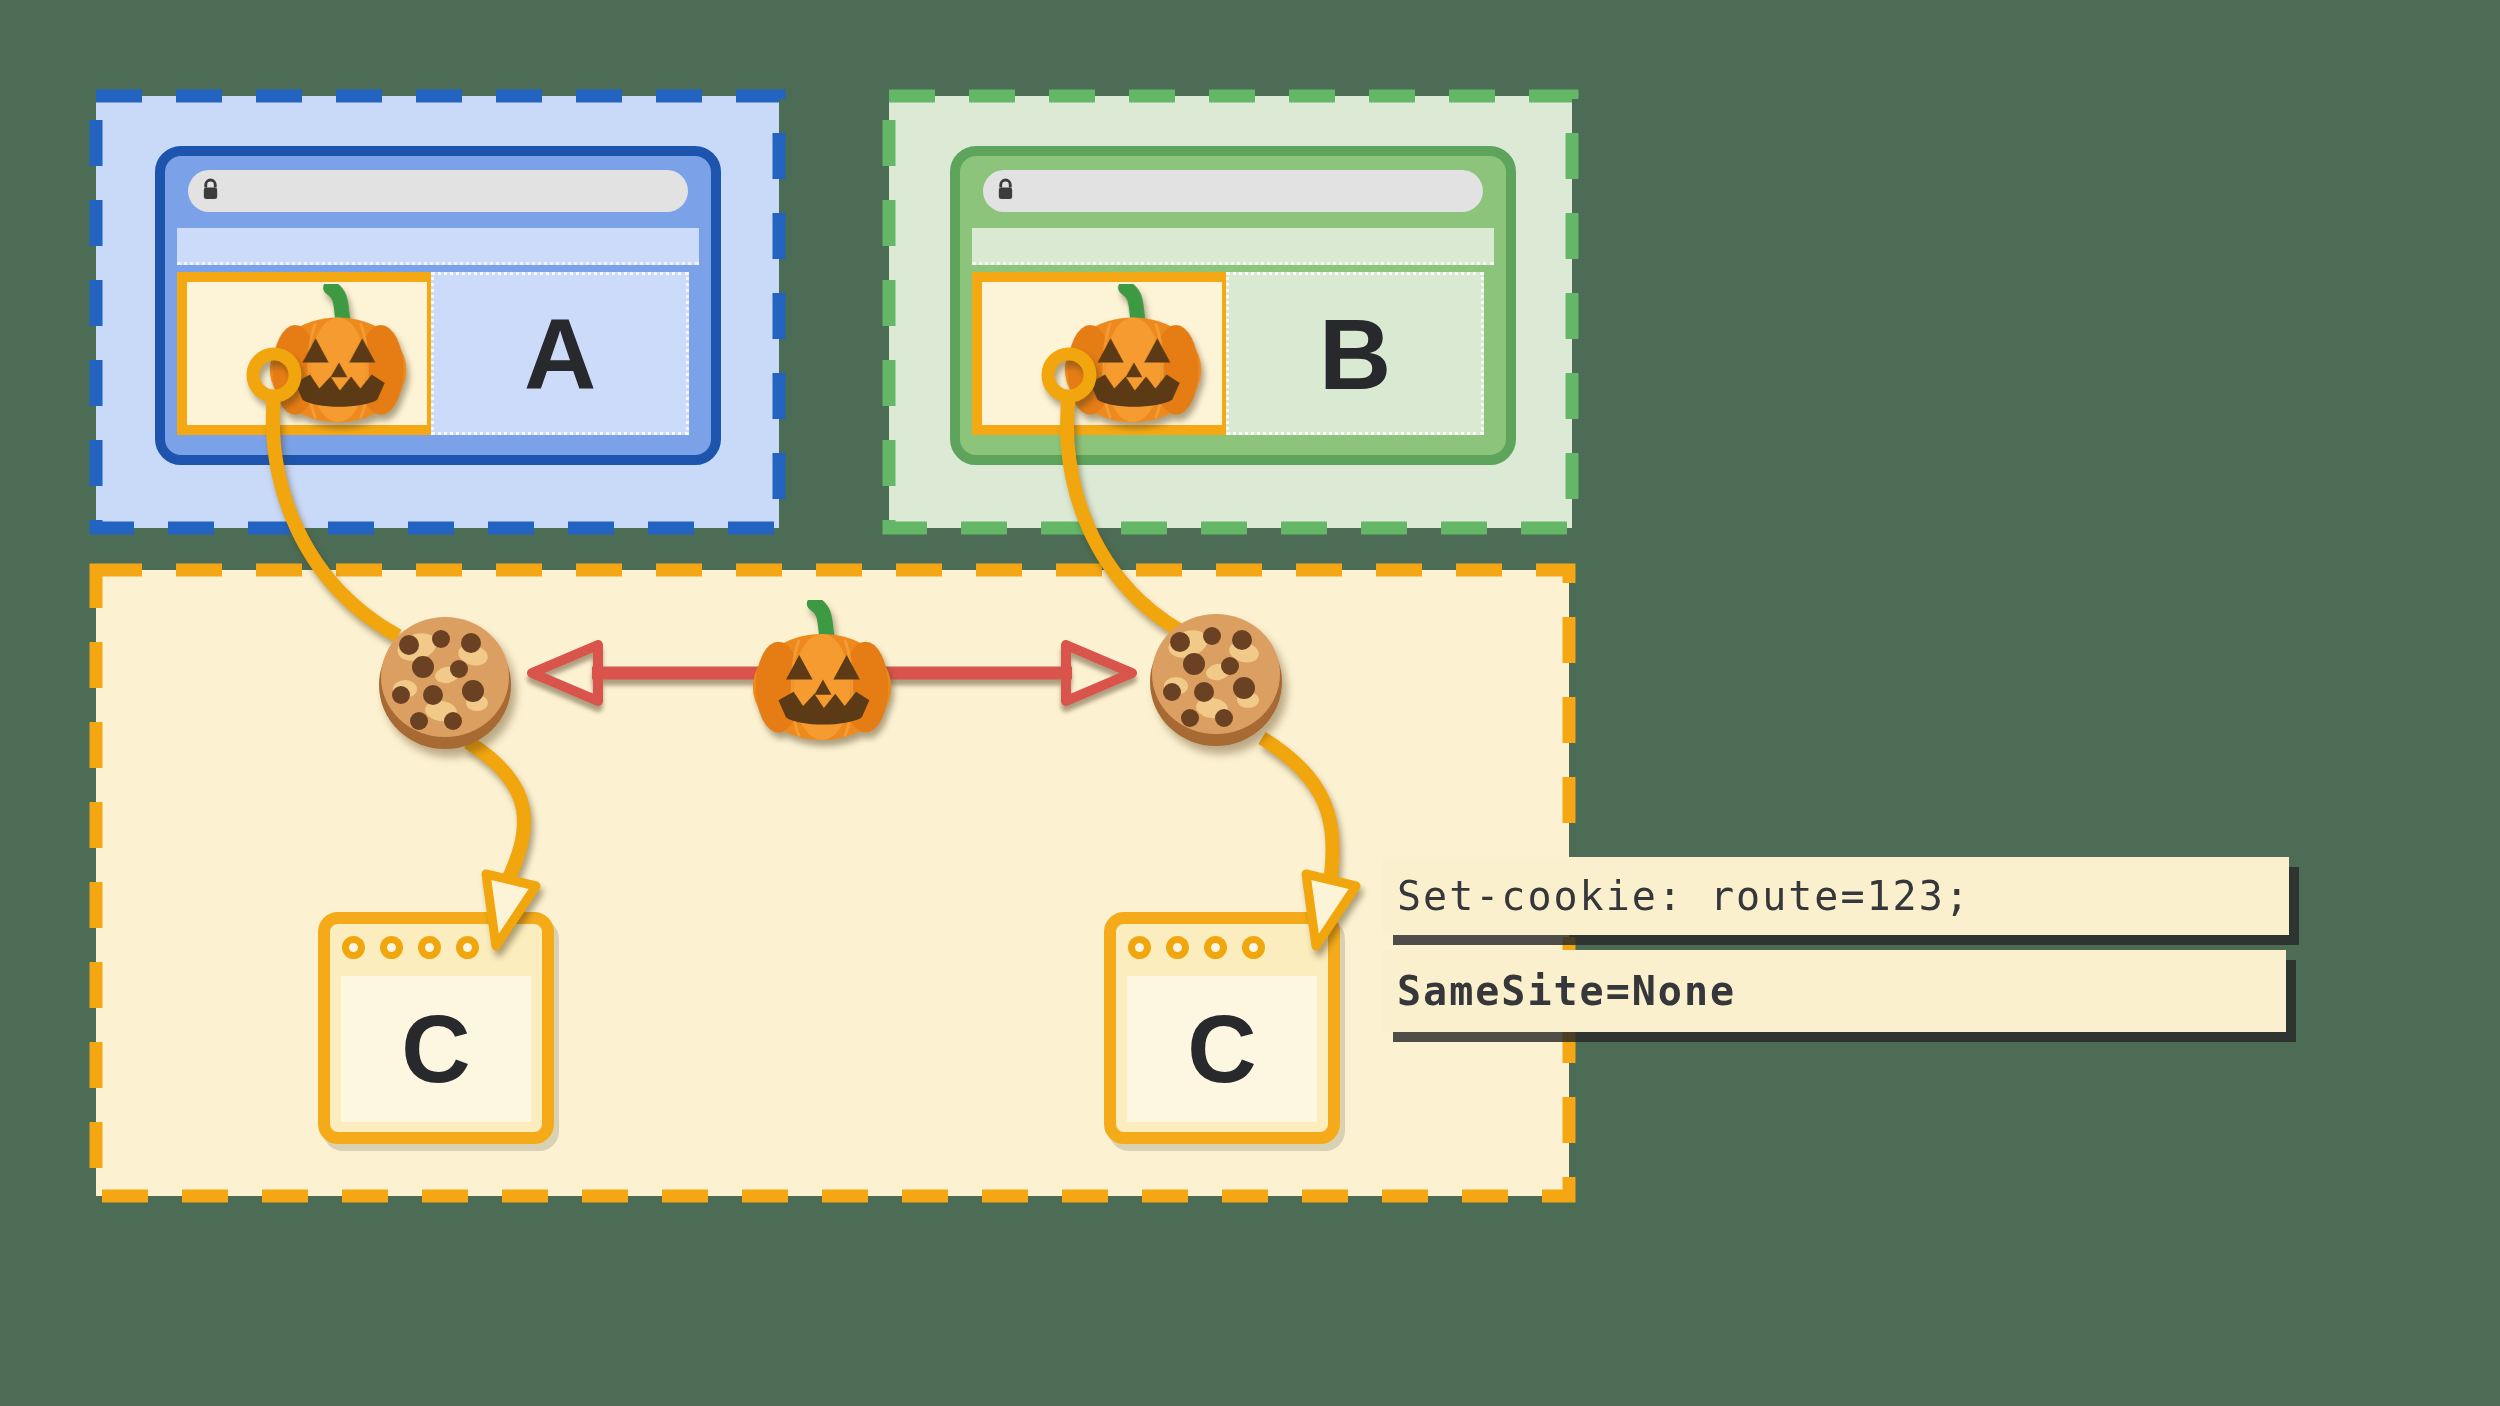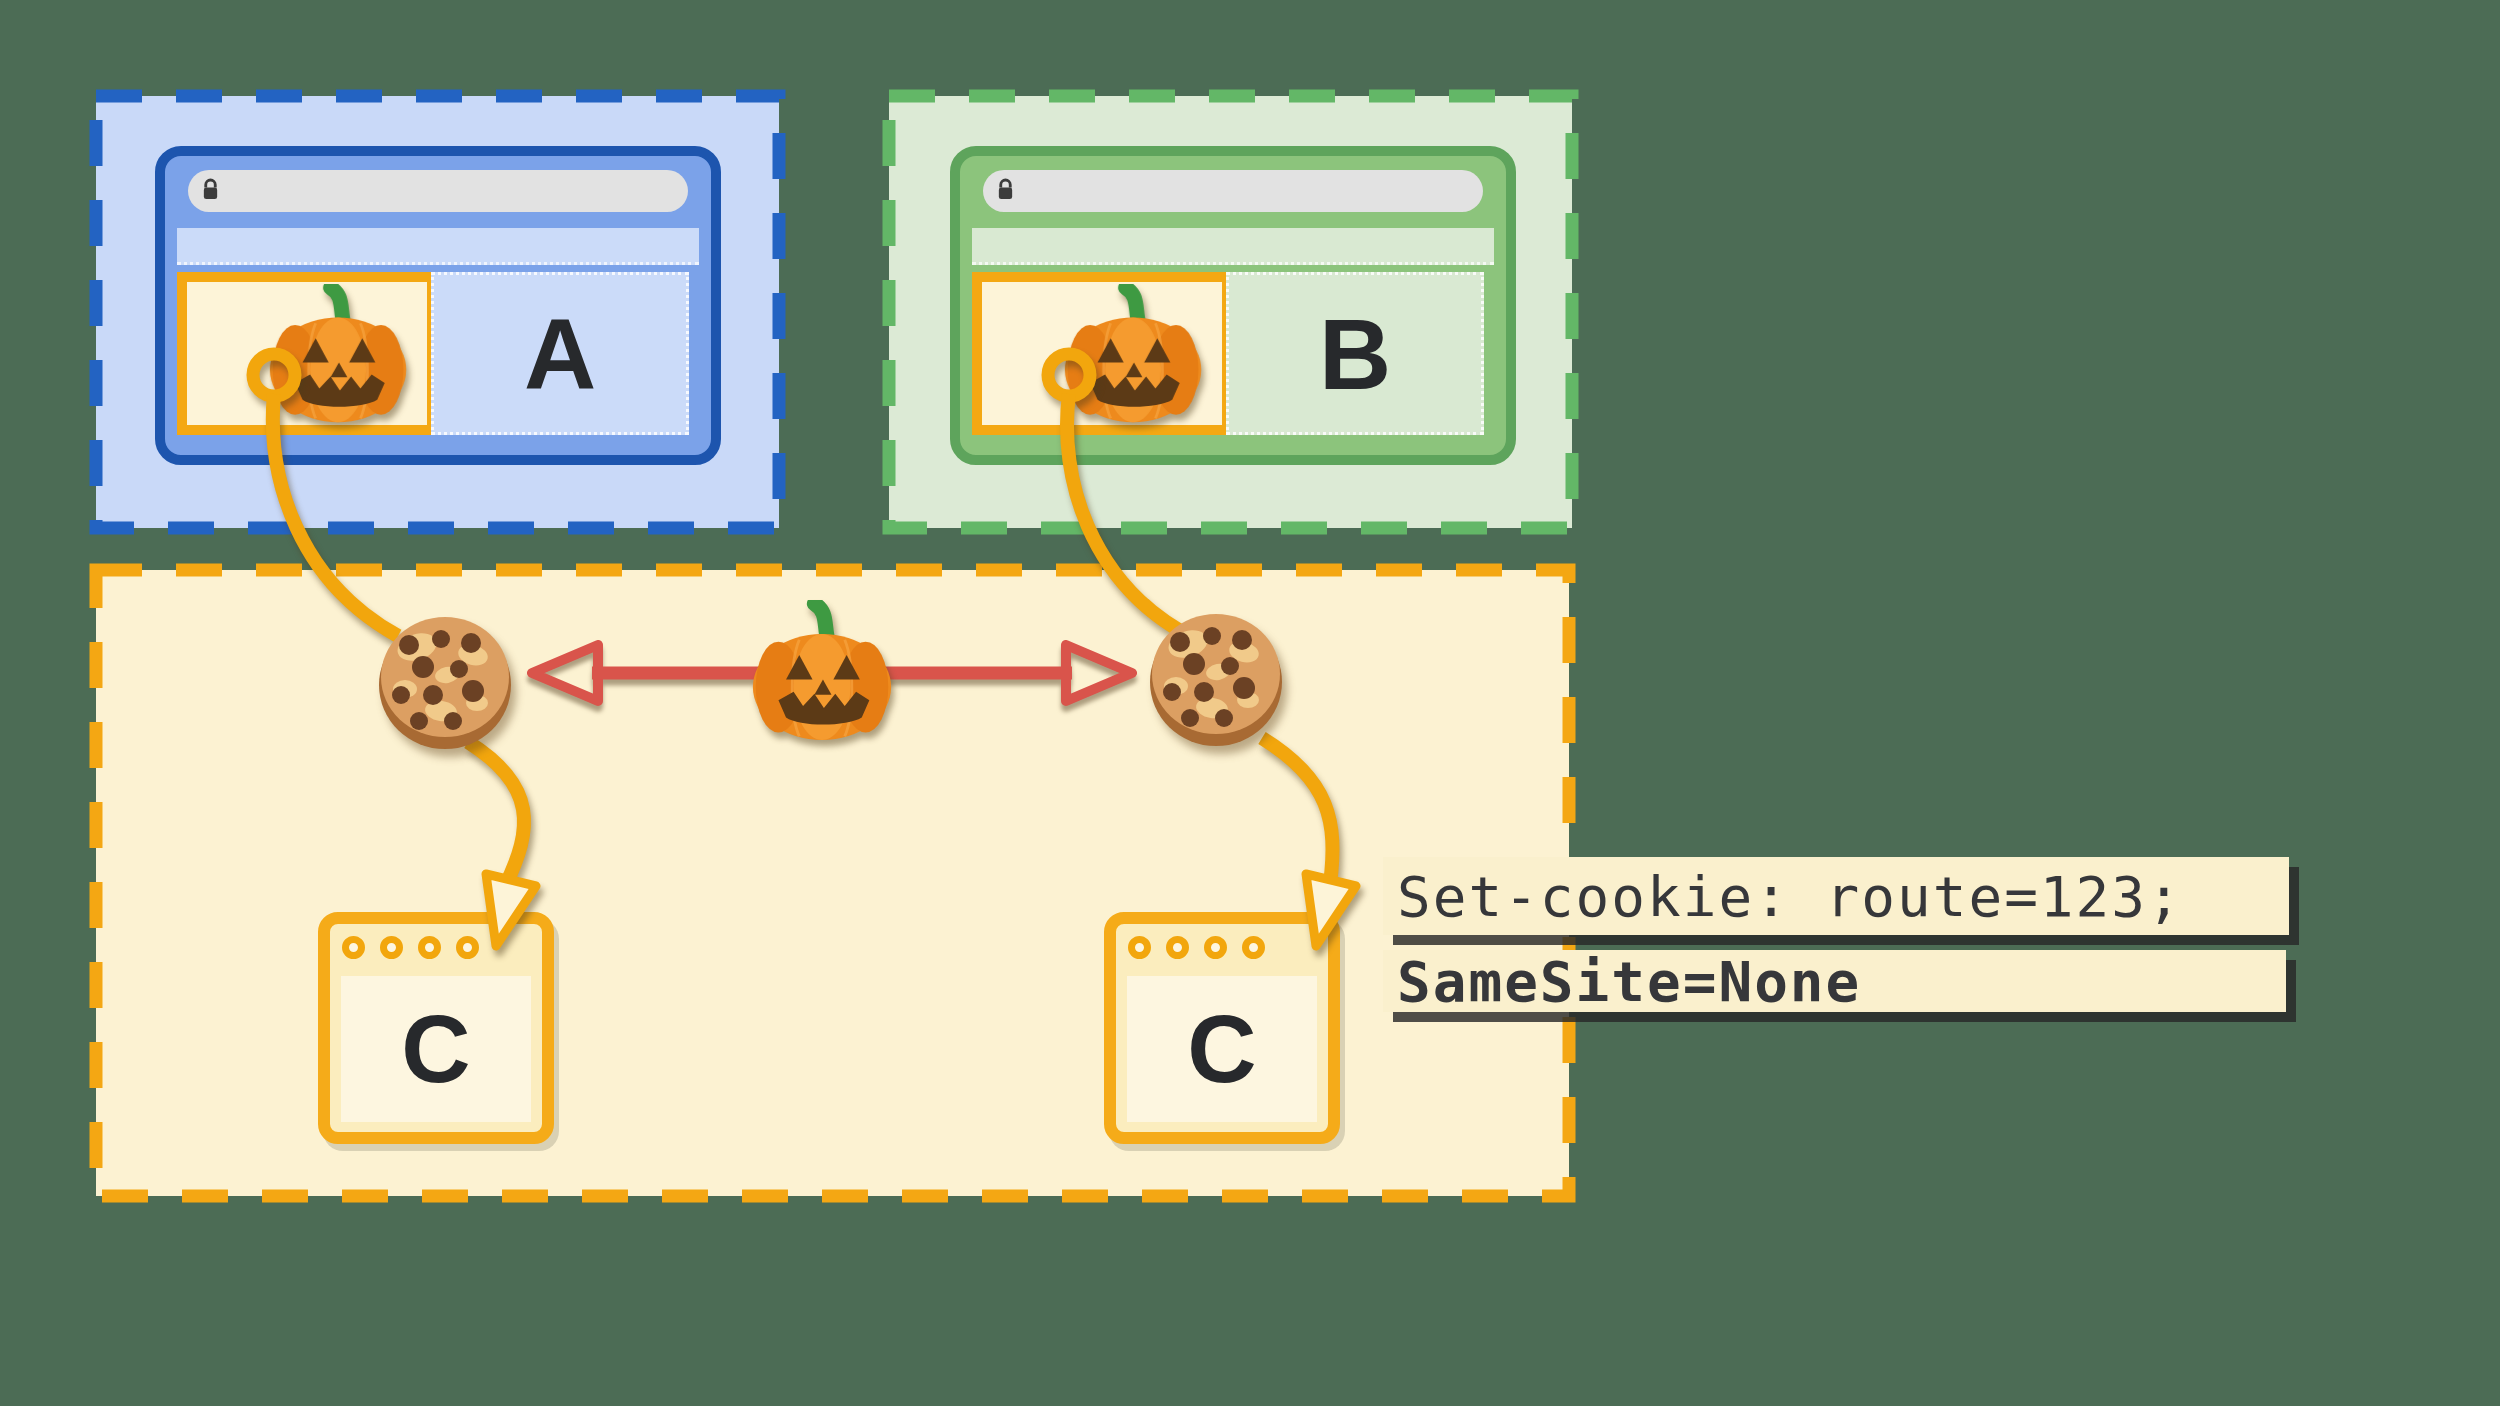--- a/index.html
+++ b/index.html
@@ -33,25 +33,25 @@
         box-shadow:5px 7px 0 rgba(60,60,45,0.18);}
   #cwin-left{left:318px;}
   #cwin-right{left:1104px;}
   .cwin .dots{position:absolute;left:12px;top:12px;display:flex;gap:15px;}
   .cwin .dot{width:9px;height:9px;border:7px solid #f2a60d;border-radius:50%;background:#fdf6e0;}
   .cwin .page{position:absolute;left:11px;top:52px;width:190px;height:146px;background:#fdf6e0;
               display:flex;align-items:center;justify-content:center;}
   .cwin .letter{font-size:96px;}
 
   .code{position:absolute;z-index:10;background:#faf0cd;color:#36373a;
-        font-family:"DejaVu Sans Mono",monospace;font-size:56px;letter-spacing:2px;
+        font-family:"DejaVu Sans Mono",monospace;font-size:40px;letter-spacing:2px;
         white-space:nowrap;box-shadow:10px 10px 0 rgba(40,40,40,0.82);
         display:flex;align-items:center;padding-left:14px;box-sizing:border-box;}
   #code-line-1{left:1383px;top:857px;width:906px;height:78px;}
-  #code-line-2{left:1383px;top:950px;width:903px;height:62px;text-align:center;}
+  #code-line-2{left:1383px;top:950px;width:903px;height:82px;text-align:center;}
   .code b{font-weight:700;}
 
   #overlay{position:absolute;left:0;top:0;z-index:5;pointer-events:none;}
   .sh-soft{filter:drop-shadow(3px 6px 3px rgba(80,60,25,0.45));}
   .sh-red{filter:drop-shadow(0 6px 2px rgba(95,75,45,0.5));}
   .sh-cookie{filter:drop-shadow(5px 8px 4px rgba(90,60,20,0.4));}
 </style>
 </head>
 <body>
 

